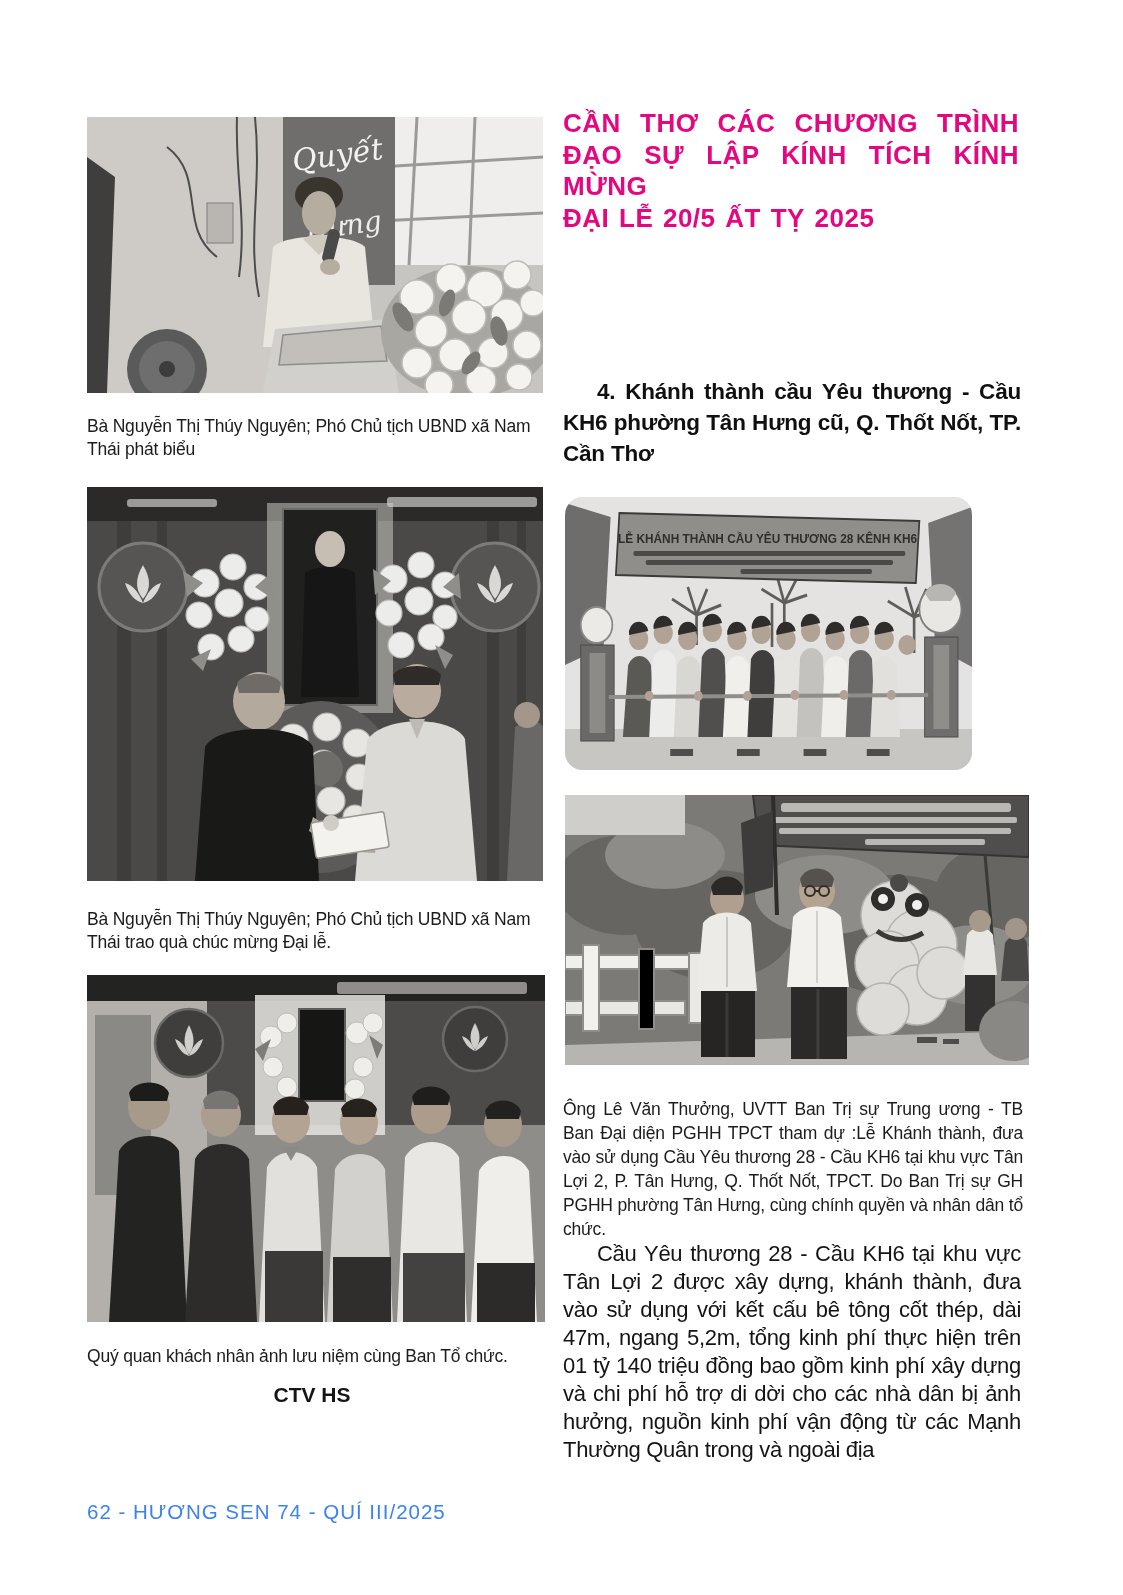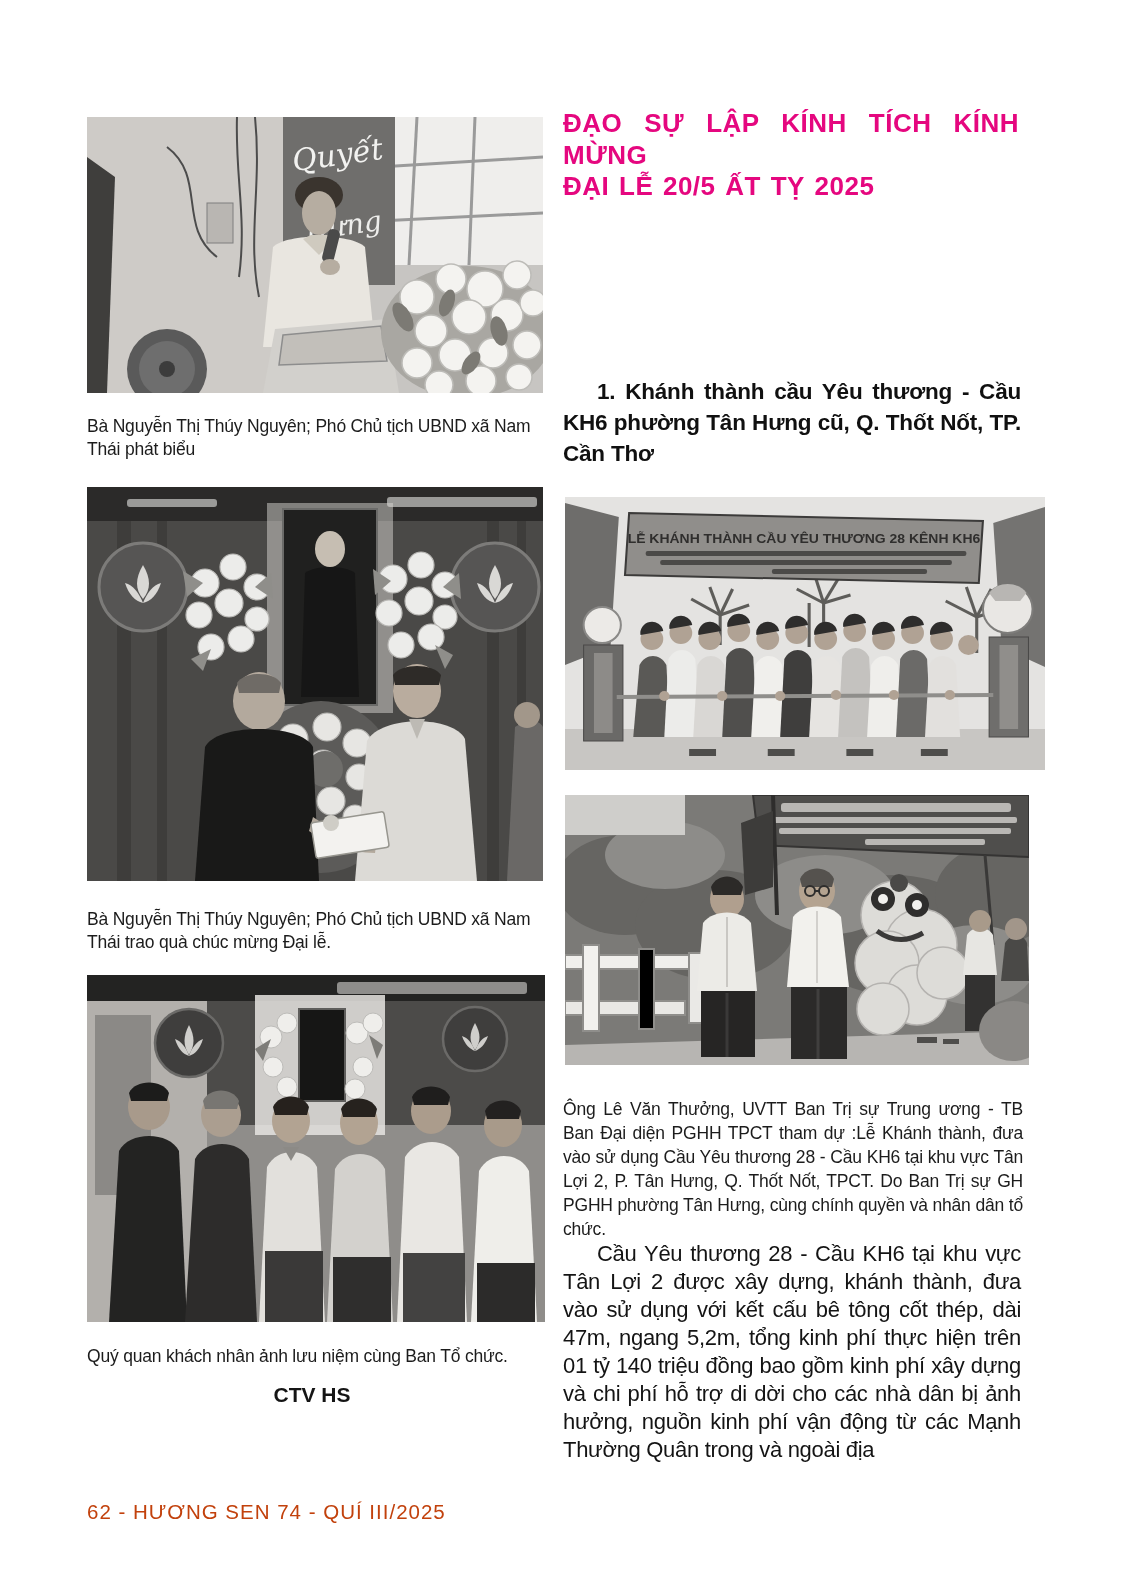--- a/index.html
+++ b/index.html
@@ -39,21 +39,21 @@
     text-align:justify;text-indent:34px;
     letter-spacing:-0.2px;color:#101010;
   }
   .byline{
     position:absolute;
     font-weight:bold;font-size:21px;color:#151515;
     text-align:center;
   }
   .footer{
     position:absolute;
-    font-size:20.5px;color:#c2410c;letter-spacing:1px;
+    font-size:20.5px;color:#3b82f6;letter-spacing:1px;
   }
 </style>
 </head>
 <body>
 
 <div class="page">
 
   <div class="photo" style="left:87px;top:117px;width:456px;height:276px;">
     <svg viewBox="0 0 456 276" preserveAspectRatio="none">
       <rect width="456" height="276" fill="#c7c5c2"></rect>
@@ -288,28 +288,29 @@
       <path d="M398 136 C 404 122, 428 122, 434 136 L 432 144 L 400 144 Z" fill="#232120"></path>
       <path d="M384 347 L 392 196 C 402 176, 432 176, 442 196 L 450 347 Z" fill="#efeeea"></path>
       <rect x="390" y="288" width="58" height="59" fill="#2c2b2a"></rect>
     </svg>
   </div>
   <div class="caption" style="left:87px;top:1330px;width:458px;">Quý quan khách nhân ảnh lưu niệm cùng Ban Tổ chức.</div>
 
   <div class="byline" style="left:87px;top:1383px;width:450px;">CTV HS</div>
 
   <div class="headline" style="left:563px;top:108px;width:456px;">
+    <div class="jline">CẦN THƠ CÁC CHƯƠNG TRÌNH</div>
     <div class="jline">ĐẠO SỰ LẬP KÍNH TÍCH KÍNH MỪNG</div>
     <div class="lline">ĐẠI LỄ 20/5 ẤT TỴ 2025</div>
   </div>
 
 
-  <div class="subhead" style="left:563px;top:376px;width:458px;">1. Khánh thành cầu Yêu thương - Cầu KH6 phường Tân Hưng cũ, Q. Thốt Nốt, TP. Cần Thơ</div>
-
-  <div class="photo" style="left:565px;top:497px;width:480px;height:273px;">
+  <div class="subhead" style="left:563px;top:376px;width:458px;">4. Khánh thành cầu Yêu thương - Cầu KH6 phường Tân Hưng cũ, Q. Thốt Nốt, TP. Cần Thơ</div>
+
+  <div class="photo" style="left:565px;top:497px;width:407px;height:273px;border-radius:18px;">
     <svg viewBox="0 0 464 273" preserveAspectRatio="none">
       <rect width="464" height="273" fill="#e4e3e1"></rect>
       <rect y="232" width="464" height="41" fill="#c8c6c3"></rect>
 
       <g stroke="#5e5d5a" stroke-width="3" fill="none">
         <g transform="translate(150,118)">
             <line x1="0" y1="0" x2="-28" y2="-16"></line>
             <line x1="0" y1="0" x2="-10" y2="-28"></line>
             <line x1="0" y1="0" x2="12" y2="-26"></line>
             <line x1="0" y1="0" x2="28" y2="-10"></line>

